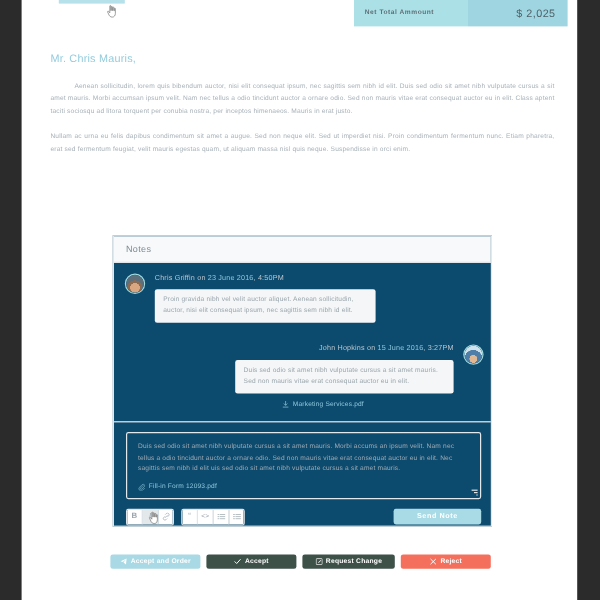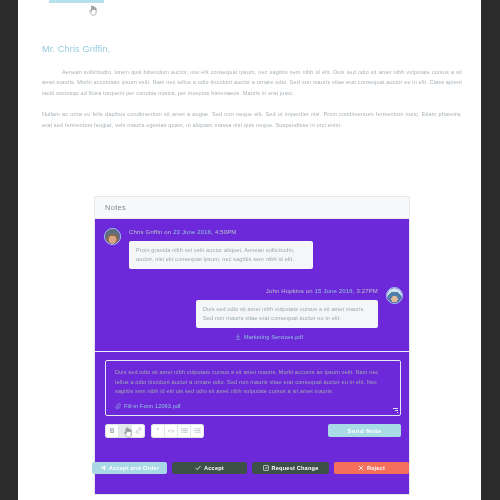--- a/index.html
+++ b/index.html
@@ -26,21 +26,21 @@
   .salutation{font-size:9px;color:#93cbdd;letter-spacing:.2px;margin:0 0 13px 0;}
   .para{font-size:5.5px;line-height:10.4px;color:#a7b1b8;margin:0 0 11px 0;text-align:justify;letter-spacing:.15px;}
   .para.first{text-indent:20px;}
 
   .sign-block{margin-top:13px;text-align:right;padding-right:18px;}
   .signature{font-family:"DejaVu Serif",serif;font-style:italic;font-size:13px;color:#5d7189;letter-spacing:.5px;line-height:15px;}
   .sign-name{font-size:6.5px;font-weight:bold;color:#5d6c79;margin-top:9px;letter-spacing:.2px;}
   .sign-title{font-size:5.5px;color:#919da6;margin-top:3px;letter-spacing:.15px;}
 
   
-  .notes-panel{position:absolute;left:76px;top:196px;width:316px;height:299px;background:#6d28d9;border:1px solid #e4e8ea;box-sizing:border-box;}
+  .notes-panel{position:absolute;left:76px;top:196px;width:316px;height:243px;background:#0c4a6e;border:1px solid #e4e8ea;box-sizing:border-box;}
   .notes-head{height:22px;background:#f7f9fa;border-bottom:1px solid #e6eaec;display:flex;align-items:center;padding-left:10px;box-sizing:border-box;}
   .notes-head-title{font-size:7.5px;color:#7e8b94;letter-spacing:.3px;}
 
   .notes-body{position:relative;height:132px;}
   .note{position:absolute;}
   .note-left{left:9px;top:9px;width:250px;}
   .note-right{left:48px;top:68px;width:260px;text-align:right;}
 
   .avatar{width:17px;height:17px;border-radius:50%;border:1px solid #9fd9dd;box-sizing:border-box;overflow:hidden;position:absolute;top:0;}
   .avatar.a-left{left:0;}
@@ -98,23 +98,27 @@
   .cursor-top{left:89px;top:2px;}
   .cursor-toolbar{left:124px;top:424px;}
 </style>
 </head>
 <body>
 
 <div class="page">
 
   <div class="blue-stub"></div>
 
+  <div class="total-bar">
+    <div class="total-label">Net Total Ammount</div>
+    <div class="total-value">$ 2,025</div>
+  </div>
 
   <div class="letter">
-    <div class="salutation">Mr. Chris Griffin,</div>
+    <div class="salutation">Mr. Chris Mauris,</div>
     <p class="para first">Aenean sollicitudin, lorem quis bibendum auctor, nisi elit consequat ipsum, nec sagittis sem nibh id elit. Duis sed odio sit amet nibh vulputate cursus a sit amet mauris. Morbi accumsan ipsum velit. Nam nec tellus a odio tincidunt auctor a ornare odio. Sed non  mauris vitae erat consequat auctor eu in elit. Class aptent taciti sociosqu ad litora torquent per conubia nostra, per inceptos himenaeos. Mauris in erat justo.</p>
     <p class="para">Nullam ac urna eu felis dapibus condimentum sit amet a augue. Sed non neque elit. Sed ut imperdiet nisi. Proin condimentum fermentum nunc. Etiam pharetra, erat sed fermentum feugiat, velit mauris egestas quam, ut aliquam massa nisl quis neque. Suspendisse in orci enim.</p>
 
   </div>
 
   <div class="notes-panel">
     <div class="notes-head">
       <span class="notes-head-title">Notes</span>
     </div>
 

